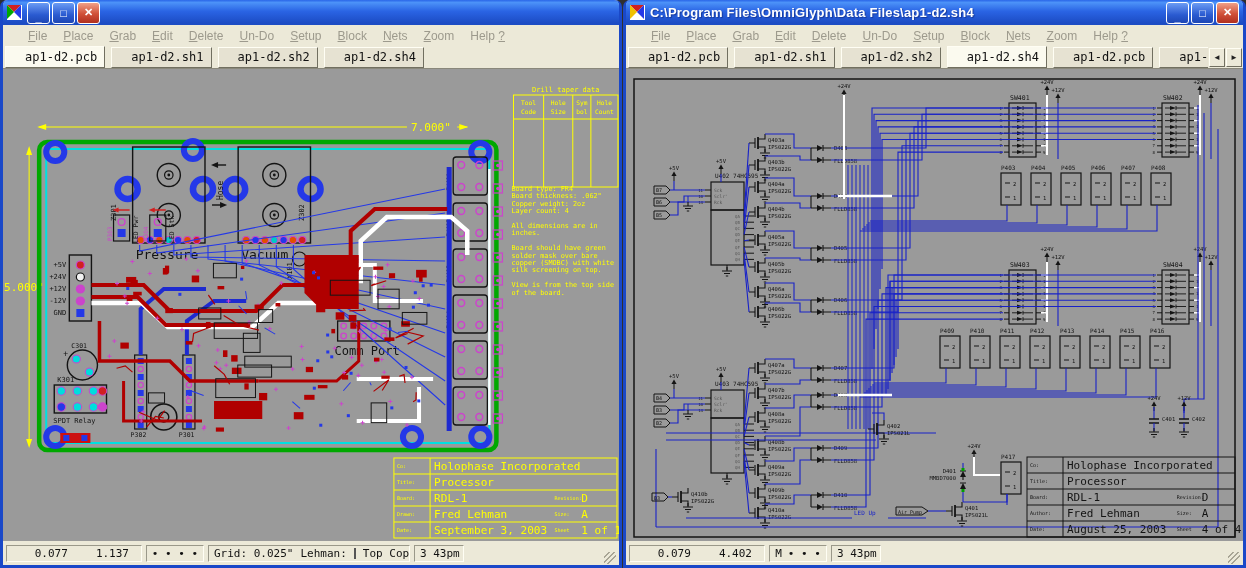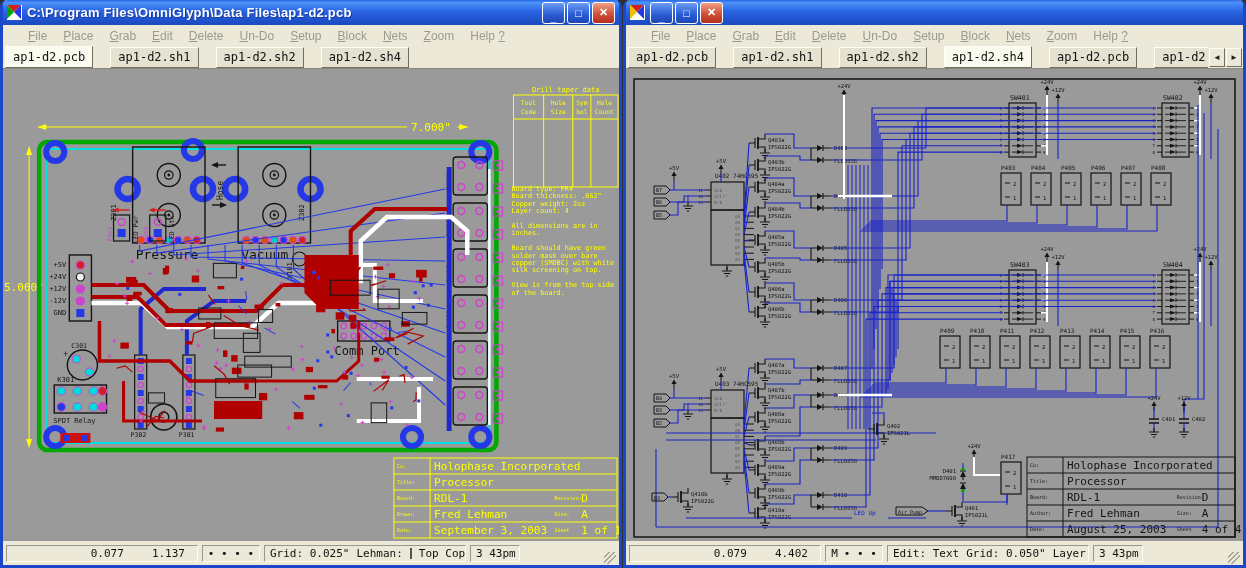--- a/index.html
+++ b/index.html
@@ -21,34 +21,34 @@
         background:linear-gradient(180deg,#6b9cf4,#2a5ad0 60%,#1e46b4);}
   .wbtn.close{background:linear-gradient(180deg,#f0a088,#d05038 55%,#b03020);}
   .wbtn.min span{transform:translateY(4px);}
   .menubar{height:21px;flex:0 0 21px;display:flex;align-items:center;gap:16px;
            padding:0 9px;font-size:12px;color:#9d9a8d;background:#ece9d8;margin-left:16px;}
   .menuitem{white-space:nowrap;cursor:default;}
   .menuitem u{text-decoration:underline;}
   .tabrow{height:22px;flex:0 0 22px;display:flex;align-items:flex-end;background:#ece9d8;padding-left:2px;}
   .tabs{display:flex;overflow:hidden;flex:1;align-items:flex-end;}
   .tab{font-family:"DejaVu Sans Mono",monospace;font-size:12px;white-space:nowrap;
-       padding:2px 7px 3px 7px;background:#e6e2d2;color:#111;
-       border:1px solid;border-color:#fffef4 #716f60 #716f60 #fffef4;margin-right:17px;}
+       padding:2px 7px 3px 19px;background:#e6e2d2;color:#111;
+       border:1px solid;border-color:#fffef4 #716f60 #716f60 #fffef4;margin-right:6px;}
   .tab.active{background:#fbfaef;padding-top:3px;}
   .tab-arrows{display:flex;gap:1px;padding:0 1px 1px 1px;}
   .tarrow{width:14px;height:17px;font-size:8px;display:flex;align-items:center;justify-content:center;
           background:#ece9d8;border:1px solid;border-color:#fffef4 #716f60 #716f60 #fffef4;color:#222;}
   .canvas{flex:1;background:#9a9a9a;border-top:1px solid #8a887b;position:relative;overflow:hidden;}
   .canvas svg{position:absolute;inset:0;width:100%;height:100%;}
   .statusbar{height:22px;flex:0 0 22px;display:flex;align-items:center;gap:4px;
              padding:1px 3px;background:#ece9d8;
              font-family:"DejaVu Sans Mono",monospace;font-size:11px;color:#111;}
   .panel{height:17px;border:1px solid;border-color:#9a9889 #fffef4 #fffef4 #9a9889;
          display:flex;align-items:center;padding:0 5px;box-sizing:border-box;overflow:hidden;white-space:nowrap;}
-  .panel.coords{width:192px;justify-content:flex-end;gap:28px;padding-right:12px;}
+  .panel.coords{width:136px;justify-content:flex-end;gap:28px;padding-right:12px;}
   .panel.dots{width:58px;justify-content:center;gap:6px;}
   .panel.main{width:202px;gap:7px;}
   .panel.time{width:50px;align-items:center;}
   .swatch{display:inline-block;width:20px;height:9px;background:#a00000;border:1px solid #555;}
   .grip{margin-left:auto;width:12px;height:12px;align-self:flex-end;
         background:linear-gradient(135deg,transparent 0 3px,#a8a595 3px 4.5px,transparent 4.5px 6.5px,#a8a595 6.5px 8px,transparent 8px 10px,#a8a595 10px 11.5px,transparent 11.5px);}
 </style>
 </head>
 <body>
 
@@ -57,21 +57,20 @@
   <div class="window" id="win-left" style="left:0;width:622px;">
     <div class="titlebar">
       <span class="app-icon">
         <svg viewBox="0 0 15 15">
             <rect x="0" y="0" width="15" height="15" fill="#fff"></rect>
             <polygon points="0,0 14,0 7,7" fill="#d02020"></polygon>
             <polygon points="14,0 14,14 7,7" fill="#2438e8"></polygon>
             <polygon points="0,0 7,7 0,14" fill="#00a800"></polygon>
           </svg>
       </span>
-      <span class="title-text">C:\Program Files\OmniGlyph\Data Files\ap1-d2.pcb</span>
       <span class="winbtns">
         <span class="wbtn min">
             <span>_</span>
           </span>
         <span class="wbtn max">
             <span>□</span>
           </span>
         <span class="wbtn close">
             <span>✕</span>
           </span>
@@ -552,20 +551,21 @@
   <div class="window" id="win-right" style="left:623px;width:623px;">
     <div class="titlebar">
       <span class="app-icon">
         <svg viewBox="0 0 15 15">
             <rect x="0" y="0" width="15" height="15" fill="#fff"></rect>
             <polygon points="0,0 14,0 7,7" fill="#d02020"></polygon>
             <polygon points="14,0 14,14 7,7" fill="#2438e8"></polygon>
             <polygon points="0,0 7,7 0,14" fill="#f0c000"></polygon>
           </svg>
       </span>
+      <span class="title-text">C:\Program Files\OmniGlyph\Data Files\ap1-d2.sh4</span>
       <span class="winbtns">
         <span class="wbtn min">
             <span>_</span>
           </span>
         <span class="wbtn max">
             <span>□</span>
           </span>
         <span class="wbtn close">
             <span>✕</span>
           </span>
@@ -1351,24 +1351,19 @@
     </div>
     <div class="statusbar">
       <div class="panel coords">
         <span>0.079</span>
         <span>4.402</span>
       </div>
       <div class="panel dots">
         <span>M</span>
         <span>• • •</span>
       </div>
-      <div class="panel main">
-        <span>Edit: Text</span>
-        <span>Grid: 0.050"</span>
-        <span>Layer</span>
-      </div>
       <div class="panel time">
         <span>3 43pm</span>
       </div>
       <div class="grip"></div>
     </div>
   </div>
 </div>
 
 </body></html>

